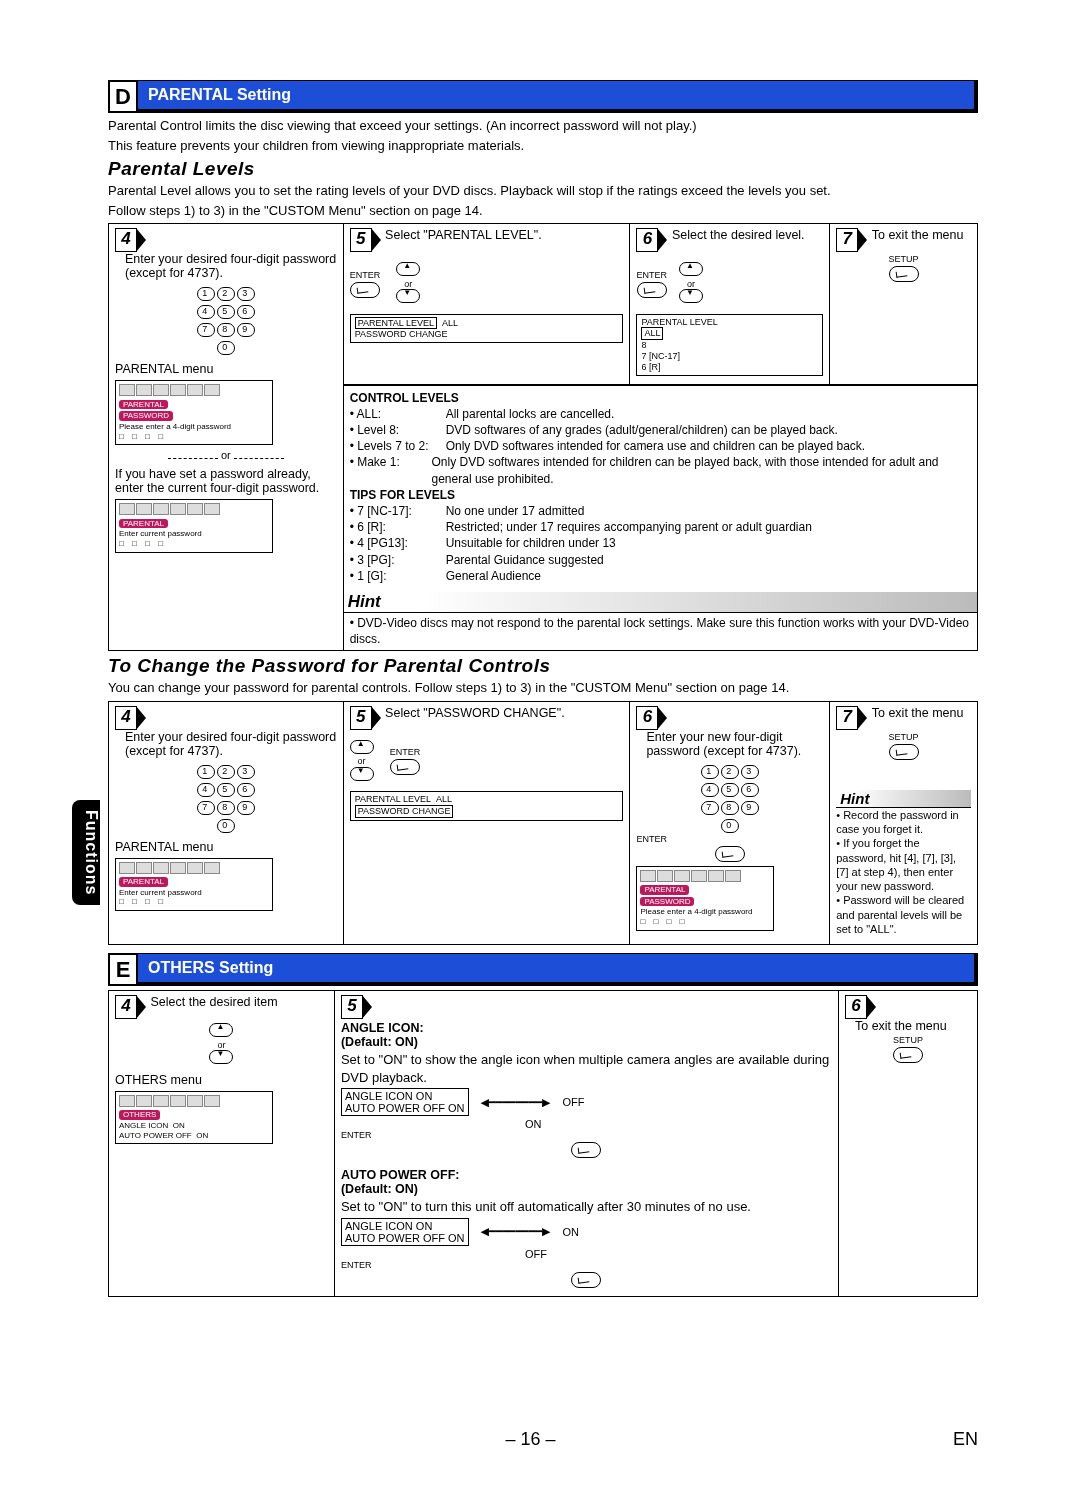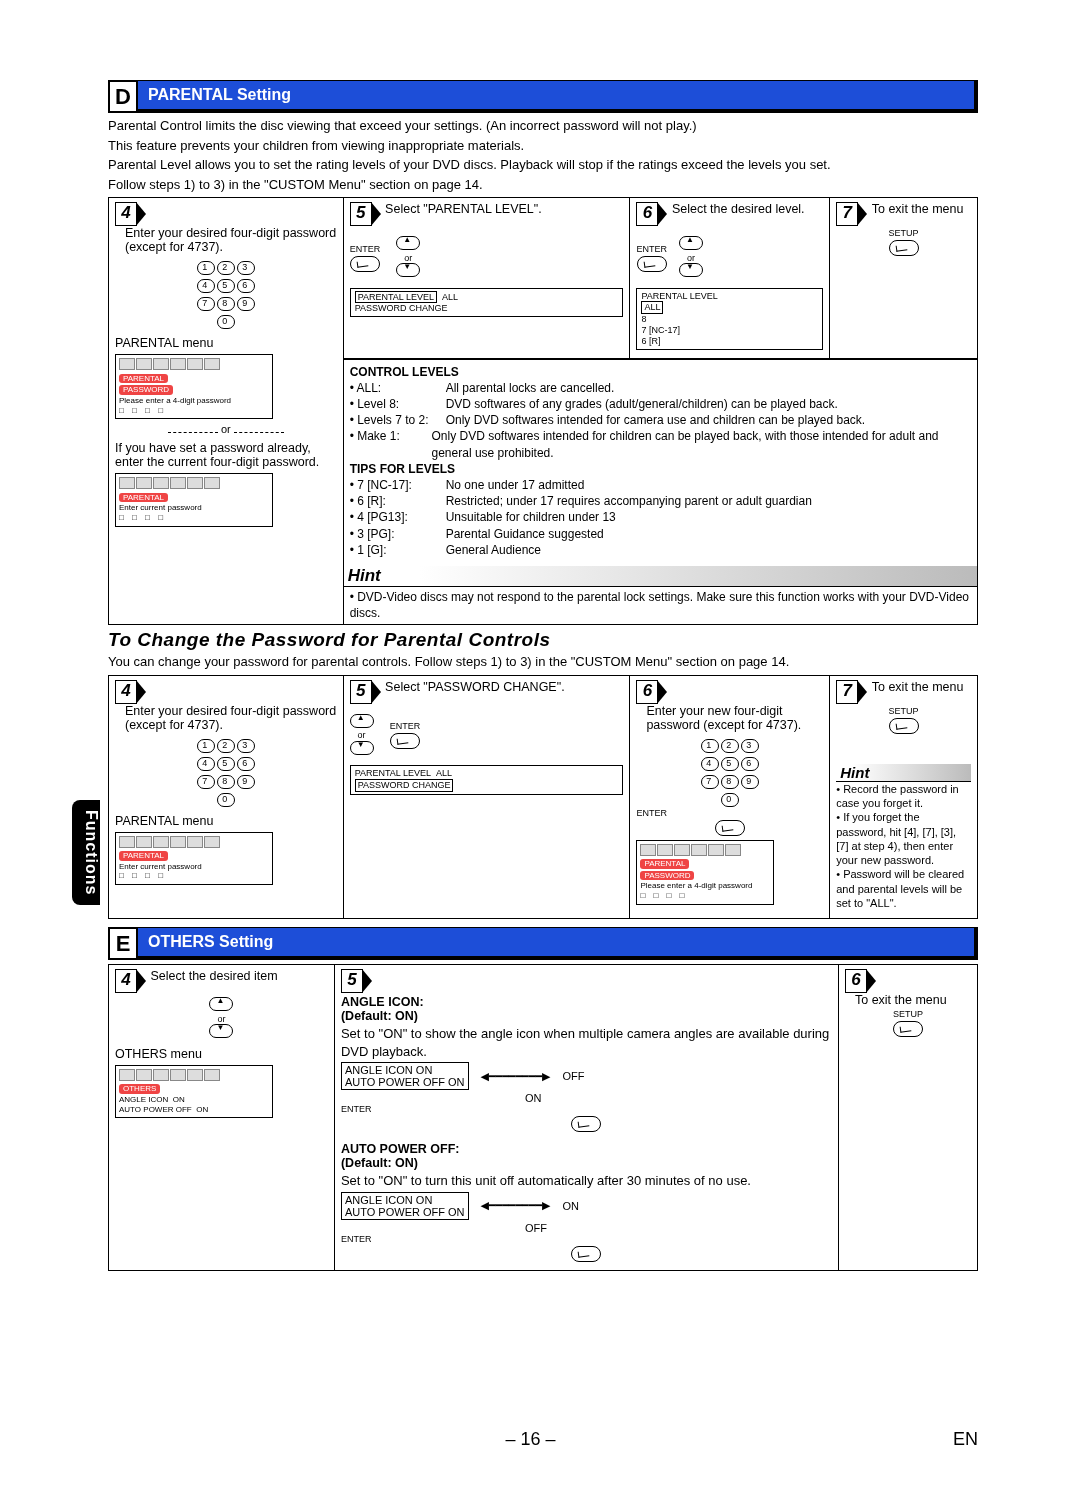--- a/index.html
+++ b/index.html
@@ -142,21 +142,21 @@
     font-size:8px;
     padding:3px;
     background:#fff;
     line-height:1.2;
   }
   .mini-screen .tabs span{
     display:inline-block;width:14px;height:10px;border:1px solid #888;margin-right:1px;
     background:#ddd;
   }
   .mini-screen .tag{
-    display:inline-block;background:#ef4444;color:#fff;padding:0 4px;border-radius:3px;
+    display:inline-block;background:#be185d;color:#fff;padding:0 4px;border-radius:3px;
     font-size:8px;margin:1px 0;
   }
   .mini-screen .line{font-size:8px;}
   .dots{letter-spacing:3px;}
   .enter-lbl{
     font-size:9px;
     text-align:left;
   }
   .enter-btn{
     border:1px solid #000;border-radius:8px;
@@ -250,20 +250,21 @@
 
 <div class="page">
 
   <div class="section-head">
     <div class="letter">D</div>
     <div class="bar">PARENTAL Setting</div>
   </div>
   <div class="intro">Parental Control limits the disc viewing that exceed your settings. (An incorrect password will not play.)</div>
   <div class="intro">This feature prevents your children from viewing inappropriate materials.</div>
 
+  <div class="subtitle">Parental Levels</div>
   <div class="intro">Parental Level allows you to set the rating levels of your DVD discs. Playback will stop if the ratings exceed the levels you set.</div>
   <div class="intro">Follow steps 1) to 3) in the "CUSTOM Menu" section on page 14.</div>
 
   <table class="flow-table">
     <tbody>
     <tr>
       <td class="col1" rowspan="2">
         <span class="stepnum"><span>4</span><span class="stepnum-fill"></span></span>
         <span class="step-text">Enter your desired four-digit password (except for 4737).</span>
         <div class="keypad">

